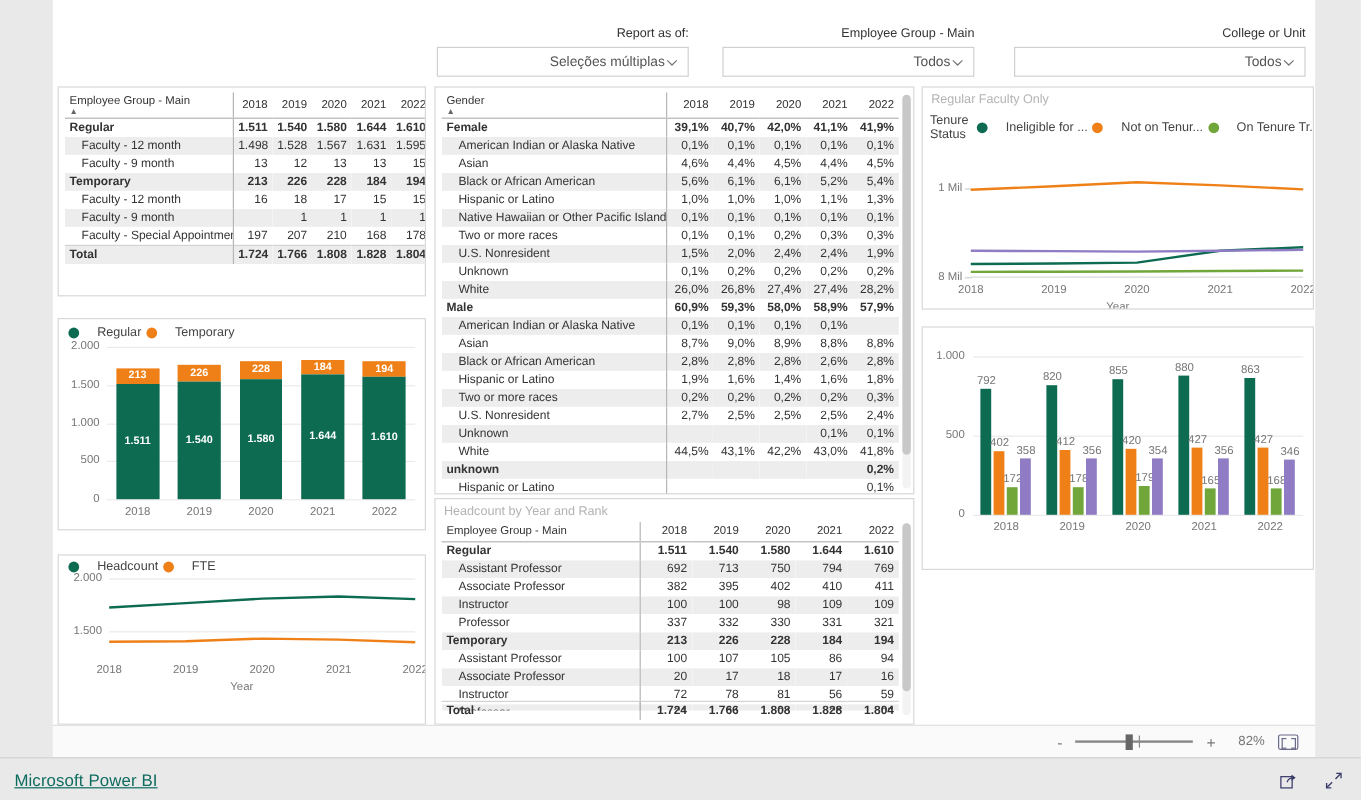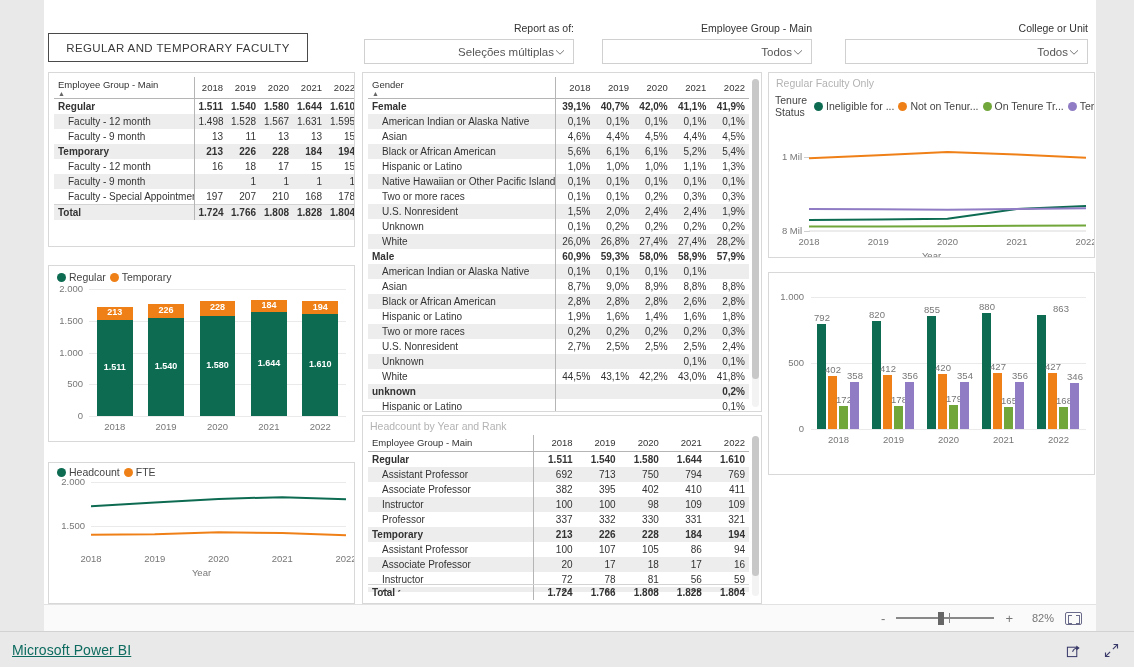--- a/index.html
+++ b/index.html
@@ -75,21 +75,21 @@
 
   
   .vscroll{
     position:absolute; right:2px; width:7px; background:#f3f3f3;
     border-radius:4px;
   }
   .vthumb{ position:absolute; left:0; width:7px; background:#c8c8c8; border-radius:4px;}
 
   
   .legend{ display:flex; align-items:center; gap:4px; padding:3px 0 0 8px; font-size:10.5px; color:#444; flex-wrap:nowrap;}
-  .legend .li{ display:flex; align-items:center; gap:3px; white-space:nowrap; }
+  .legend .li{ display:flex; align-items:center; gap:15px; white-space:nowrap; }
   .dot{ width:9px; height:9px; border-radius:50%; display:inline-block; }
   .legend .cap{ color:#444; margin-right:3px;}
 
   
   .chart-wrap{ position:relative; width:100%; }
   .axis-lbl{ position:absolute; font-size:9.5px; color:#777; }
   .gridline{ position:absolute; height:1px; background:#eaeaea; }
   .barval{ position:absolute; font-size:9px; font-weight:bold; color:#fff; text-align:center;}
   .barval.out{ color:#777; font-weight:normal; font-size:9.5px;}
   .bar{ position:absolute; }
@@ -125,23 +125,20 @@
     letter-spacing:.1px;
   }
   .fico{ position:absolute; top:11px; }
   .fico svg{ display:block; }
 </style>
 </head>
 <body>
 
 <div id="canvas">
 
-  <div class="title-box">
-    <span>REGULAR AND TEMPORARY FACULTY</span>
-  </div>
 
   <div class="slicer" style="left:320px; top:22px; width:210px;">
     <span class="sl-label">Report as of:</span>
     <div class="sl-box">
       <span class="sl-val">Seleções múltiplas</span>
       <span class="chev">
         <svg viewBox="0 0 12 12" width="12" height="12">
             <path d="M2 4.3 L6 8.2 L10 4.3" fill="none" stroke="#777" stroke-width="1"></path>
           </svg>
       </span>
@@ -206,21 +203,21 @@
               <td class="lbl indent">Faculty - 12 month</td>
               <td class="num colsep">1.498</td>
               <td class="num">1.528</td>
               <td class="num">1.567</td>
               <td class="num">1.631</td>
               <td class="num">1.595</td>
             </tr>
             <tr>
               <td class="lbl indent">Faculty - 9 month</td>
               <td class="num colsep">13</td>
-              <td class="num">11</td>
+              <td class="num">12</td>
               <td class="num">13</td>
               <td class="num">13</td>
               <td class="num">15</td>
             </tr>
             <tr class="alt bold">
               <td class="lbl">Temporary</td>
               <td class="num colsep">213</td>
               <td class="num">226</td>
               <td class="num">228</td>
               <td class="num">184</td>
@@ -542,21 +539,21 @@
         <div class="bar" style="left:212.5px;top:39.84px;width:9.5px;height:116.16px;background:#0d6b52;"></div>
         <div class="barval out" style="left:203.5px;top:27.840000000000003px;width:29px;">880</div>
         <div class="bar" style="left:223.5px;top:99.636px;width:9.5px;height:56.364px;background:#ef8018;"></div>
         <div class="barval out" style="left:214.5px;top:87.636px;width:29px;">427</div>
         <div class="bar" style="left:234.5px;top:134.22px;width:9.5px;height:21.78px;background:#71a63a;"></div>
         <div class="barval out" style="left:225.5px;top:122.22px;width:29px;">165</div>
         <div class="bar" style="left:245.5px;top:109.00800000000001px;width:9.5px;height:46.992px;background:#8f7cc4;"></div>
         <div class="barval out" style="left:236.5px;top:97.00800000000001px;width:29px;">356</div>
         <div class="xtick" style="left:207px;top:161px;width:55px;">2021</div>
         <div class="bar" style="left:267.5px;top:42.084px;width:9.5px;height:113.916px;background:#0d6b52;"></div>
-        <div class="barval out" style="left:258.5px;top:30.084000000000003px;width:29px;margin-left:19px;">863</div>
+        <div class="barval out" style="left:258.5px;top:30.084000000000003px;width:29px;">863</div>
         <div class="bar" style="left:278.5px;top:99.636px;width:9.5px;height:56.364px;background:#ef8018;"></div>
         <div class="barval out" style="left:269.5px;top:87.636px;width:29px;">427</div>
         <div class="bar" style="left:289.5px;top:133.824px;width:9.5px;height:22.176000000000002px;background:#71a63a;"></div>
         <div class="barval out" style="left:280.5px;top:121.82400000000001px;width:29px;">168</div>
         <div class="bar" style="left:300.5px;top:110.328px;width:9.5px;height:45.672px;background:#8f7cc4;"></div>
         <div class="barval out" style="left:291.5px;top:98.328px;width:29px;">346</div>
         <div class="xtick" style="left:262px;top:161px;width:55px;">2022</div>
       </div>
   </div>
 

